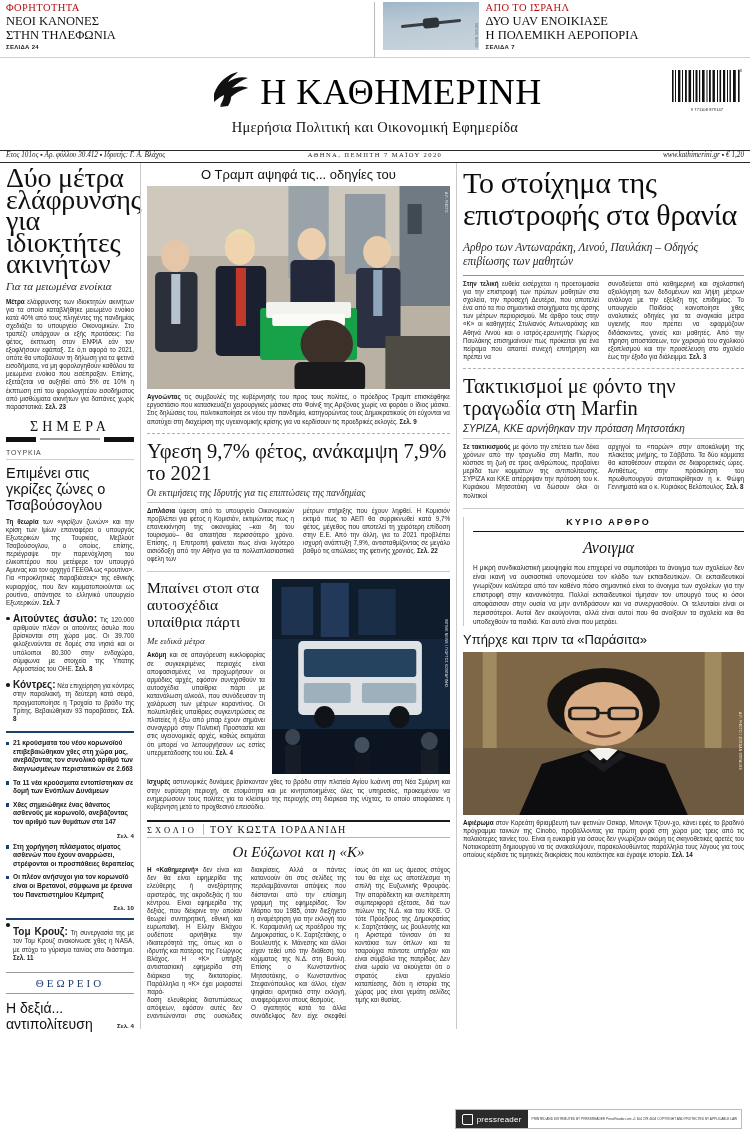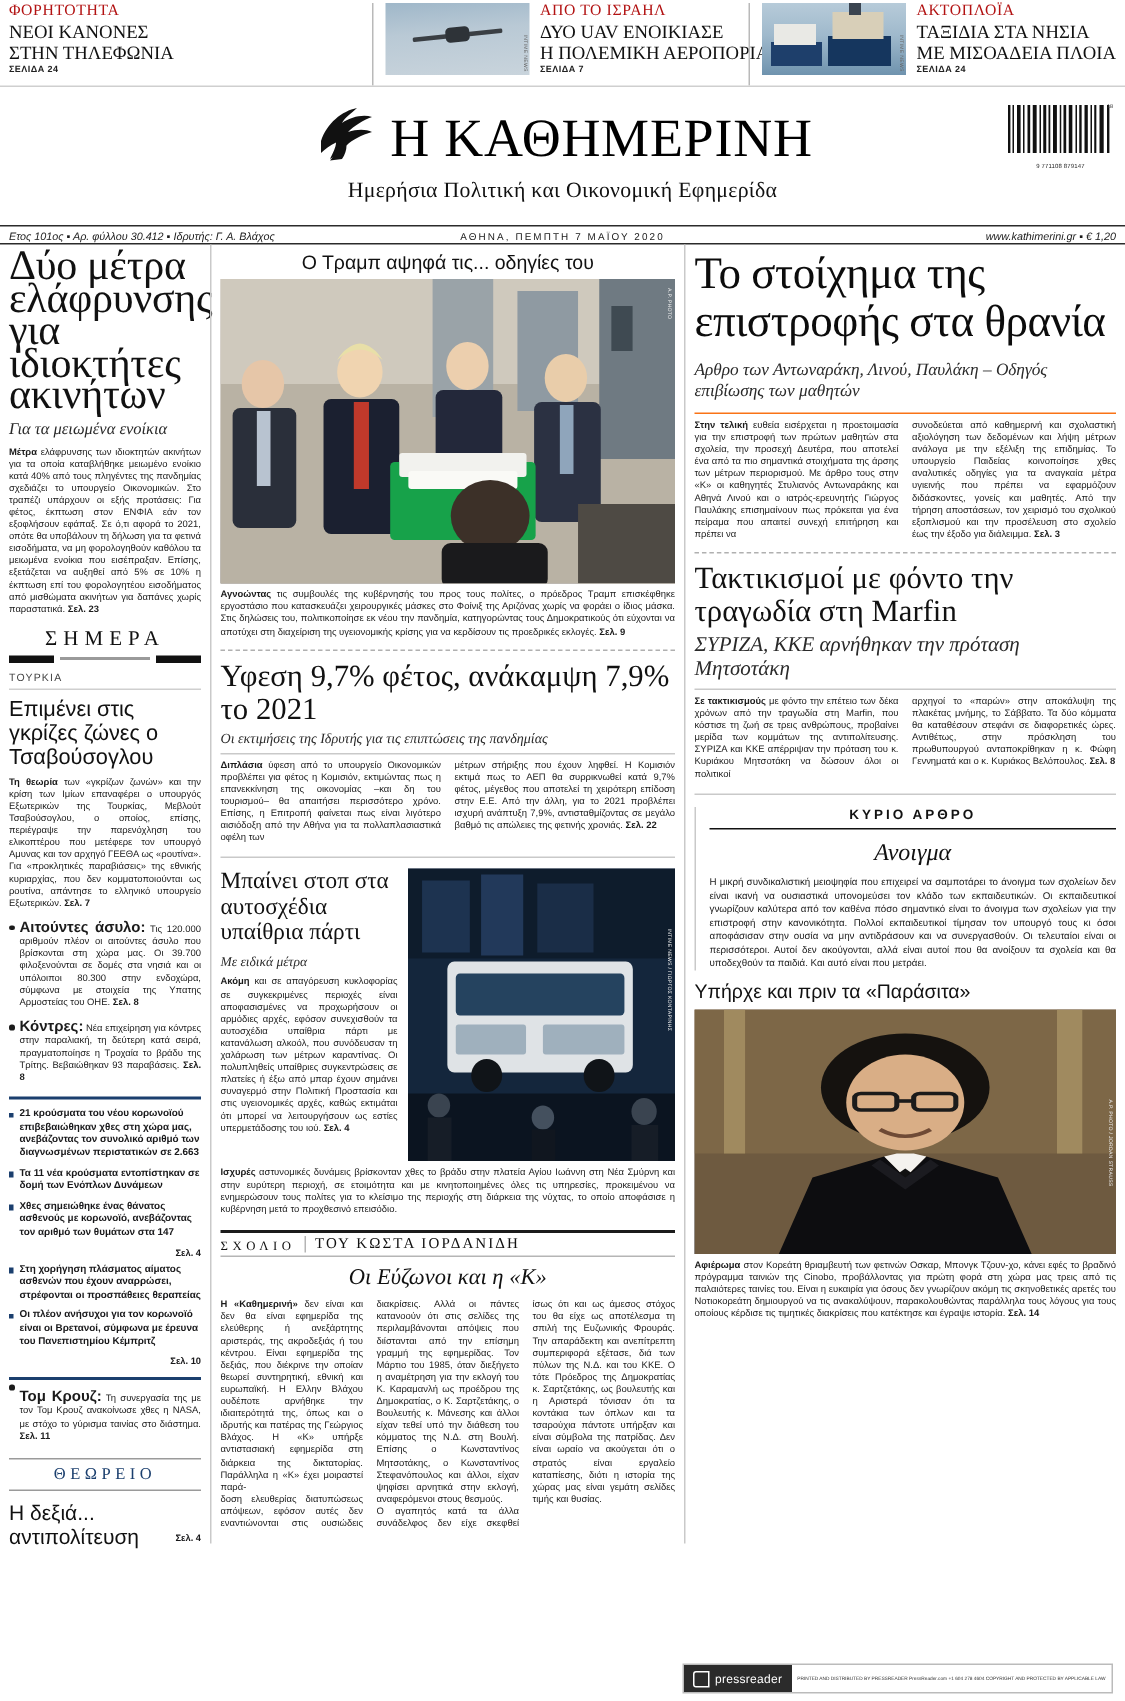--- a/index.html
+++ b/index.html
@@ -57,22 +57,22 @@
   }
   .mast-sub{
     font-family:"Liberation Serif",serif;font-size:14.5px;color:#111;
     margin-top:1px;letter-spacing:.2px;
   }
   .barcode{position:absolute;right:8px;top:12px;width:70px;height:40px;}
   .barcode .num{font-size:4px;color:#222;text-align:center;letter-spacing:.1px;margin-top:1px;}
   .barcode .issn{position:absolute;right:0;top:-1px;font-size:3.6px;color:#333;}
   
   .infobar{
-    display:flex;align-items:flex-end;border-top:1px solid #2b2b2b;border-bottom:1px solid #2b2b2b;
-    height:13px;font-family:Liberation Sans, sans-serif;font-size:7.2px;font-style:italic;color:#1a1a1a;
+    display:flex;align-items:flex-start;border-top:1px solid #2b2b2b;border-bottom:1px solid #2b2b2b;
+    height:13px;font-family:Liberation Serif, serif;font-size:7.2px;font-style:italic;color:#1a1a1a;
     padding:0 6px;box-sizing:border-box;
   }
   .infobar .left{flex:1;}
   .infobar .mid{flex:1.1;text-align:center;letter-spacing:1.4px;font-style:normal;font-size:6.6px;}
   .infobar .right{flex:1;text-align:right;}
   
   .body-grid{display:flex;padding:0 6px;box-sizing:border-box;}
   .col-left{width:128px;flex:none;padding-top:4px;}
   .col-mid{flex:1;min-width:0;border-left:1px solid #c9c9c9;border-right:1px solid #c9c9c9;
     margin:0 6px;padding:4px 6px 0 6px;}
@@ -199,21 +199,21 @@
   }
   .main-sub{
     font-family:"Liberation Serif",serif;font-style:italic;font-size:11.5px;
     line-height:14px;color:#2a2a2a;margin-top:9px;border-bottom:1px solid #f97316;
     padding-bottom:7px;
   }
   .marfin-head{
     font-family:"Liberation Serif",serif;font-size:20.5px;line-height:22px;color:#111;
   }
   .marfin-sub{
-    font-family:Liberation Serif, serif;font-style:italic;font-size:14px;
+    font-family:Liberation Sans, sans-serif;font-style:italic;font-size:10px;
     color:#2a2a2a;margin-top:4px;border-bottom:1px solid #c9c9c9;padding-bottom:4px;
   }
   .kyrio-box{
     border:0;margin-top:8px;border-top:1px solid #c9c9c9;padding-top:8px;
   }
   .kyrio-inner{border-left:1px solid #c9c9c9;padding-left:9px;}
   .kyrio-label{
     font-family:"Liberation Sans",sans-serif;font-size:9px;font-weight:bold;
     letter-spacing:2px;text-align:center;color:#111;
   }
@@ -272,36 +272,20 @@
         <span class="credit-v dark" style="right:1px;bottom:2px;">INTIME NEWS</span>
       </div>
       <div class="teaser-text">
         <div class="teaser-kicker">ΑΠΟ ΤΟ ΙΣΡΑΗΛ</div>
         <div class="teaser-line">ΔΥΟ UAV ΕΝΟΙΚΙΑΣΕ</div>
         <div class="teaser-line">Η ΠΟΛΕΜΙΚΗ ΑΕΡΟΠΟΡΙΑ</div>
         <div class="teaser-page">ΣΕΛΙΔΑ 7</div>
       </div>
     </div>
 
-    <div class="teaser">
-      <div class="teaser-photo ph-ship">
-        <div class="hull" style="left:6px;width:34px;height:16px;"></div>
-        <div class="sup" style="left:8px;bottom:20px;width:28px;height:14px;"></div>
-        <div class="hull" style="left:44px;width:42px;height:20px;background:#15365e;"></div>
-        <div class="sup" style="left:47px;bottom:24px;width:34px;height:18px;background:#d8cfb8;"></div>
-        <div class="stack" style="left:58px;bottom:40px;width:8px;height:9px;"></div>
-        <span class="credit-v dark" style="right:1px;bottom:2px;">INTIME NEWS</span>
-      </div>
-      <div class="teaser-text">
-        <div class="teaser-kicker">ΑΚΤΟΠΛΟΪΑ</div>
-        <div class="teaser-line">ΤΑΞΙΔΙΑ ΣΤΑ ΝΗΣΙΑ</div>
-        <div class="teaser-line">ΜΕ ΜΙΣΟΑΔΕΙΑ ΠΛΟΙΑ</div>
-        <div class="teaser-page">ΣΕΛΙΔΑ 24</div>
-      </div>
-    </div>
   </div>
 
   <div class="masthead">
     <div class="mast-center">
       <div class="mast-title">
         <span class="mast-logo">
           <svg viewBox="0 0 44 46" width="44" height="46" aria-hidden="true">
             <path d="M6 30 C10 18, 20 10, 30 8 C26 12, 22 14, 20 18 C26 14, 34 12, 40 14 C34 16, 28 20, 24 24 C30 22, 36 22, 40 24 C33 26, 27 29, 23 33 C20 37, 16 40, 12 42 C14 38, 16 34, 16 31 C12 33, 9 35, 6 38 Z" fill="#111"></path>
             <path d="M18 32 C17 36, 15 40, 12 43 L20 42 C22 39, 23 36, 23 33 Z" fill="#111"></path>
             <circle cx="31" cy="11" r="1.4" fill="#fff"></circle>

